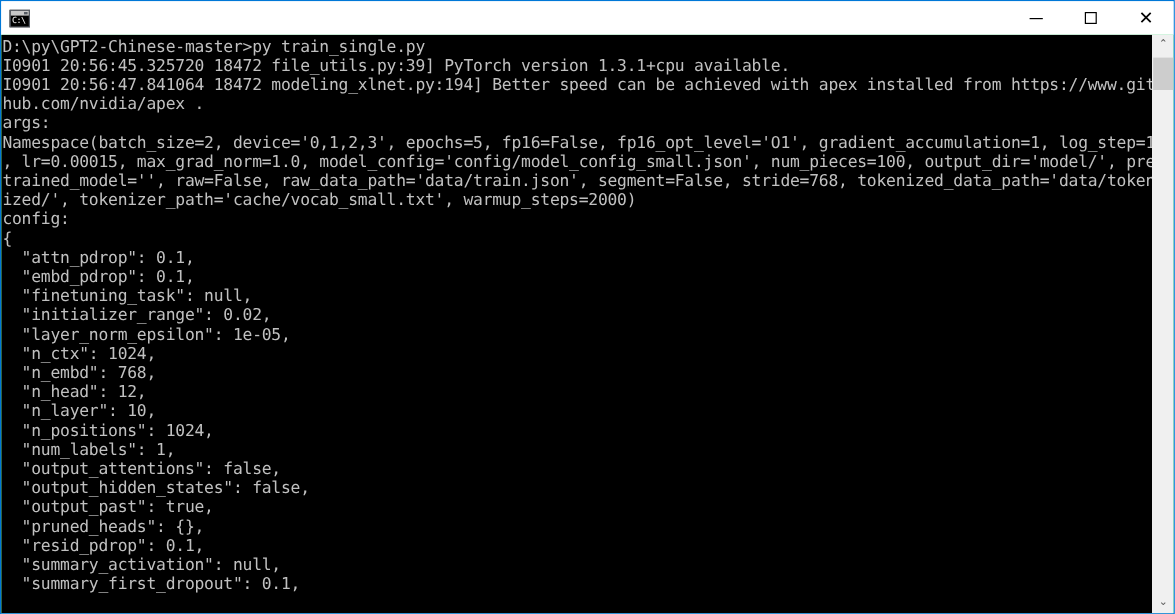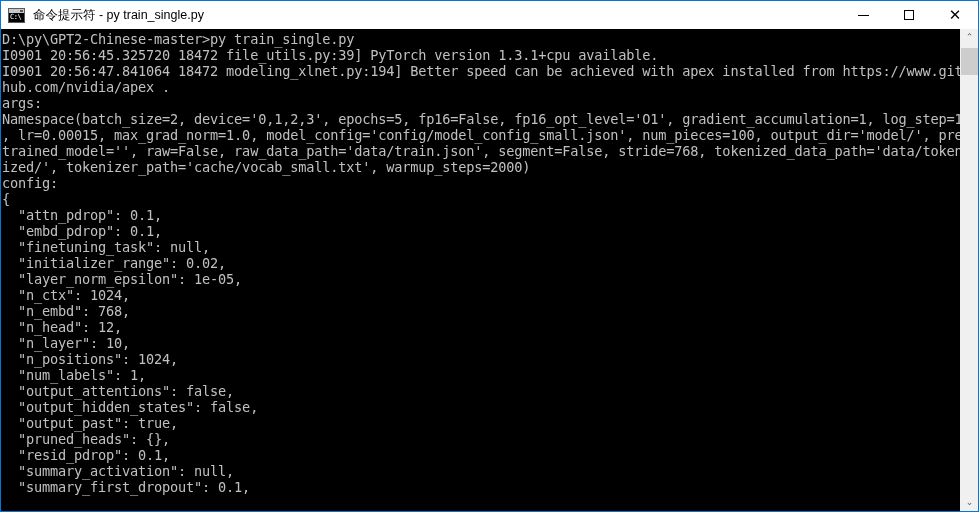--- a/index.html
+++ b/index.html
@@ -172,21 +172,20 @@
 <body>
 
 <div class="window">
 
   <div class="titlebar">
     <div class="title-left">
       <div class="cmd-icon">
         <span class="bar"></span>
         <span class="prompt">C:\</span>
       </div>
-      <span class="title-text">命令提示符 - py  train_single.py</span>
     </div>
 
     <div class="win-controls">
       <div class="win-btn">
         <span class="gl-min"></span>
       </div>
       <div class="win-btn">
         <span class="gl-max"></span>
       </div>
       <div class="win-btn">

